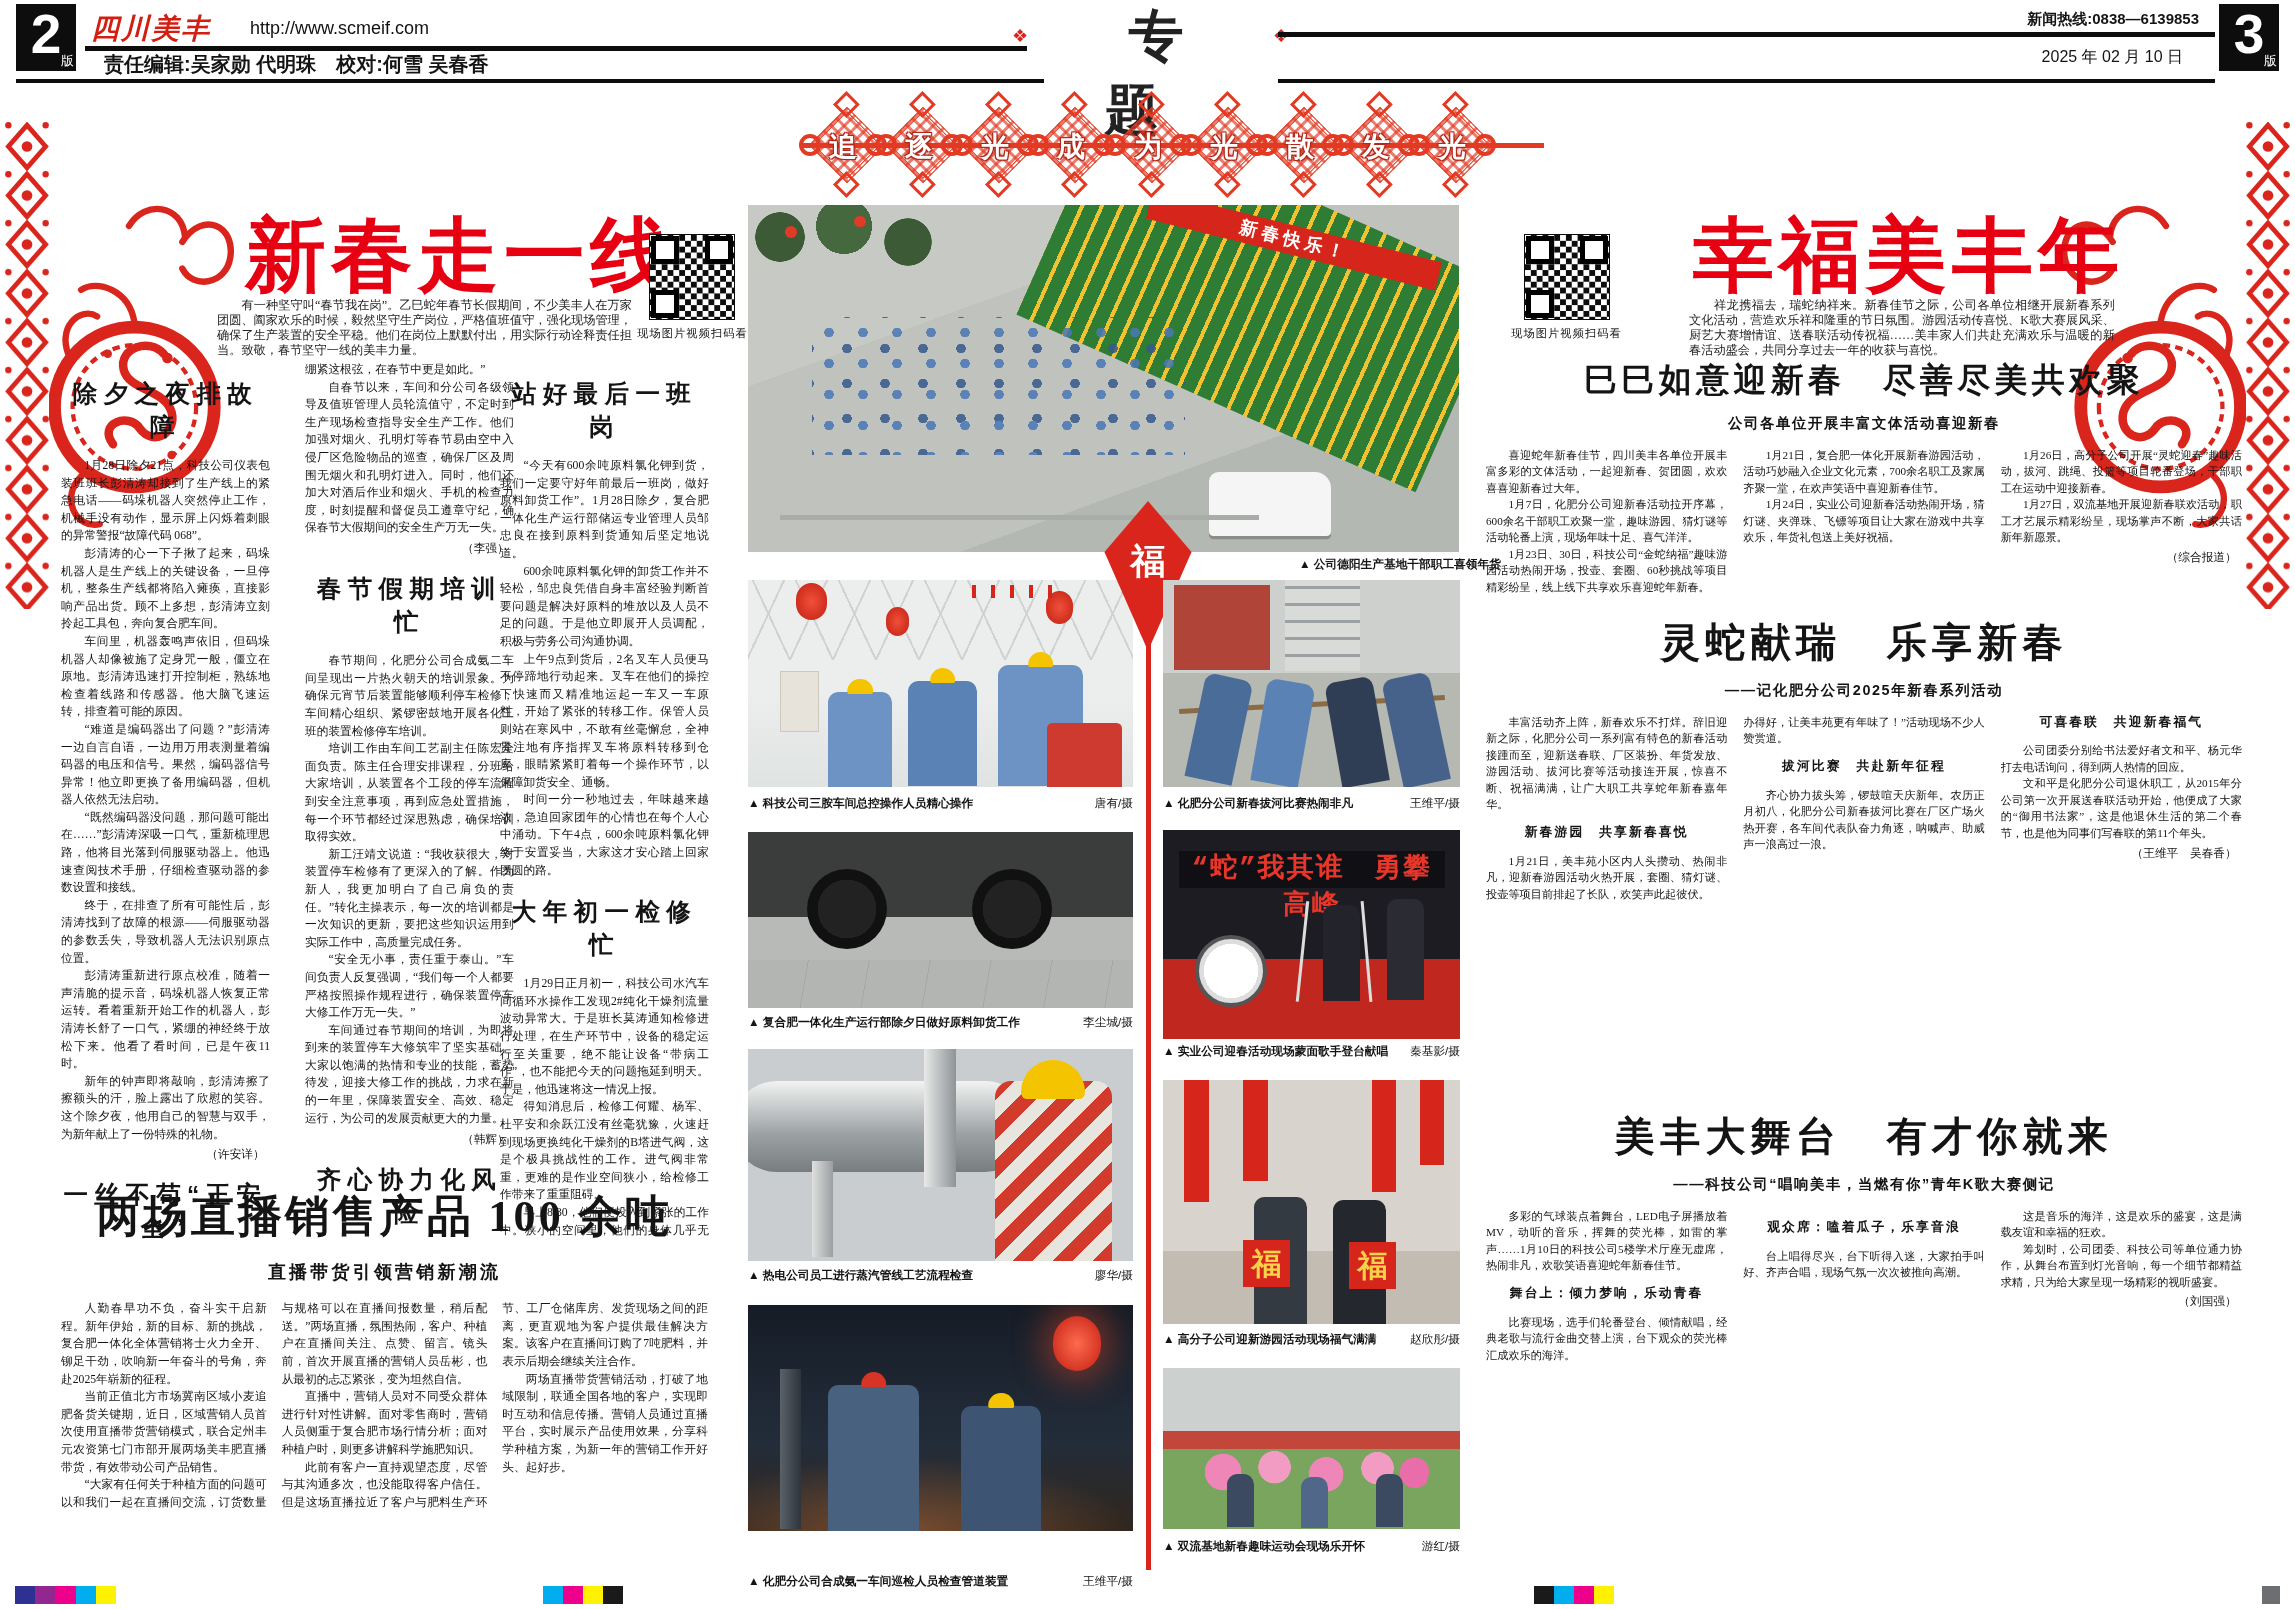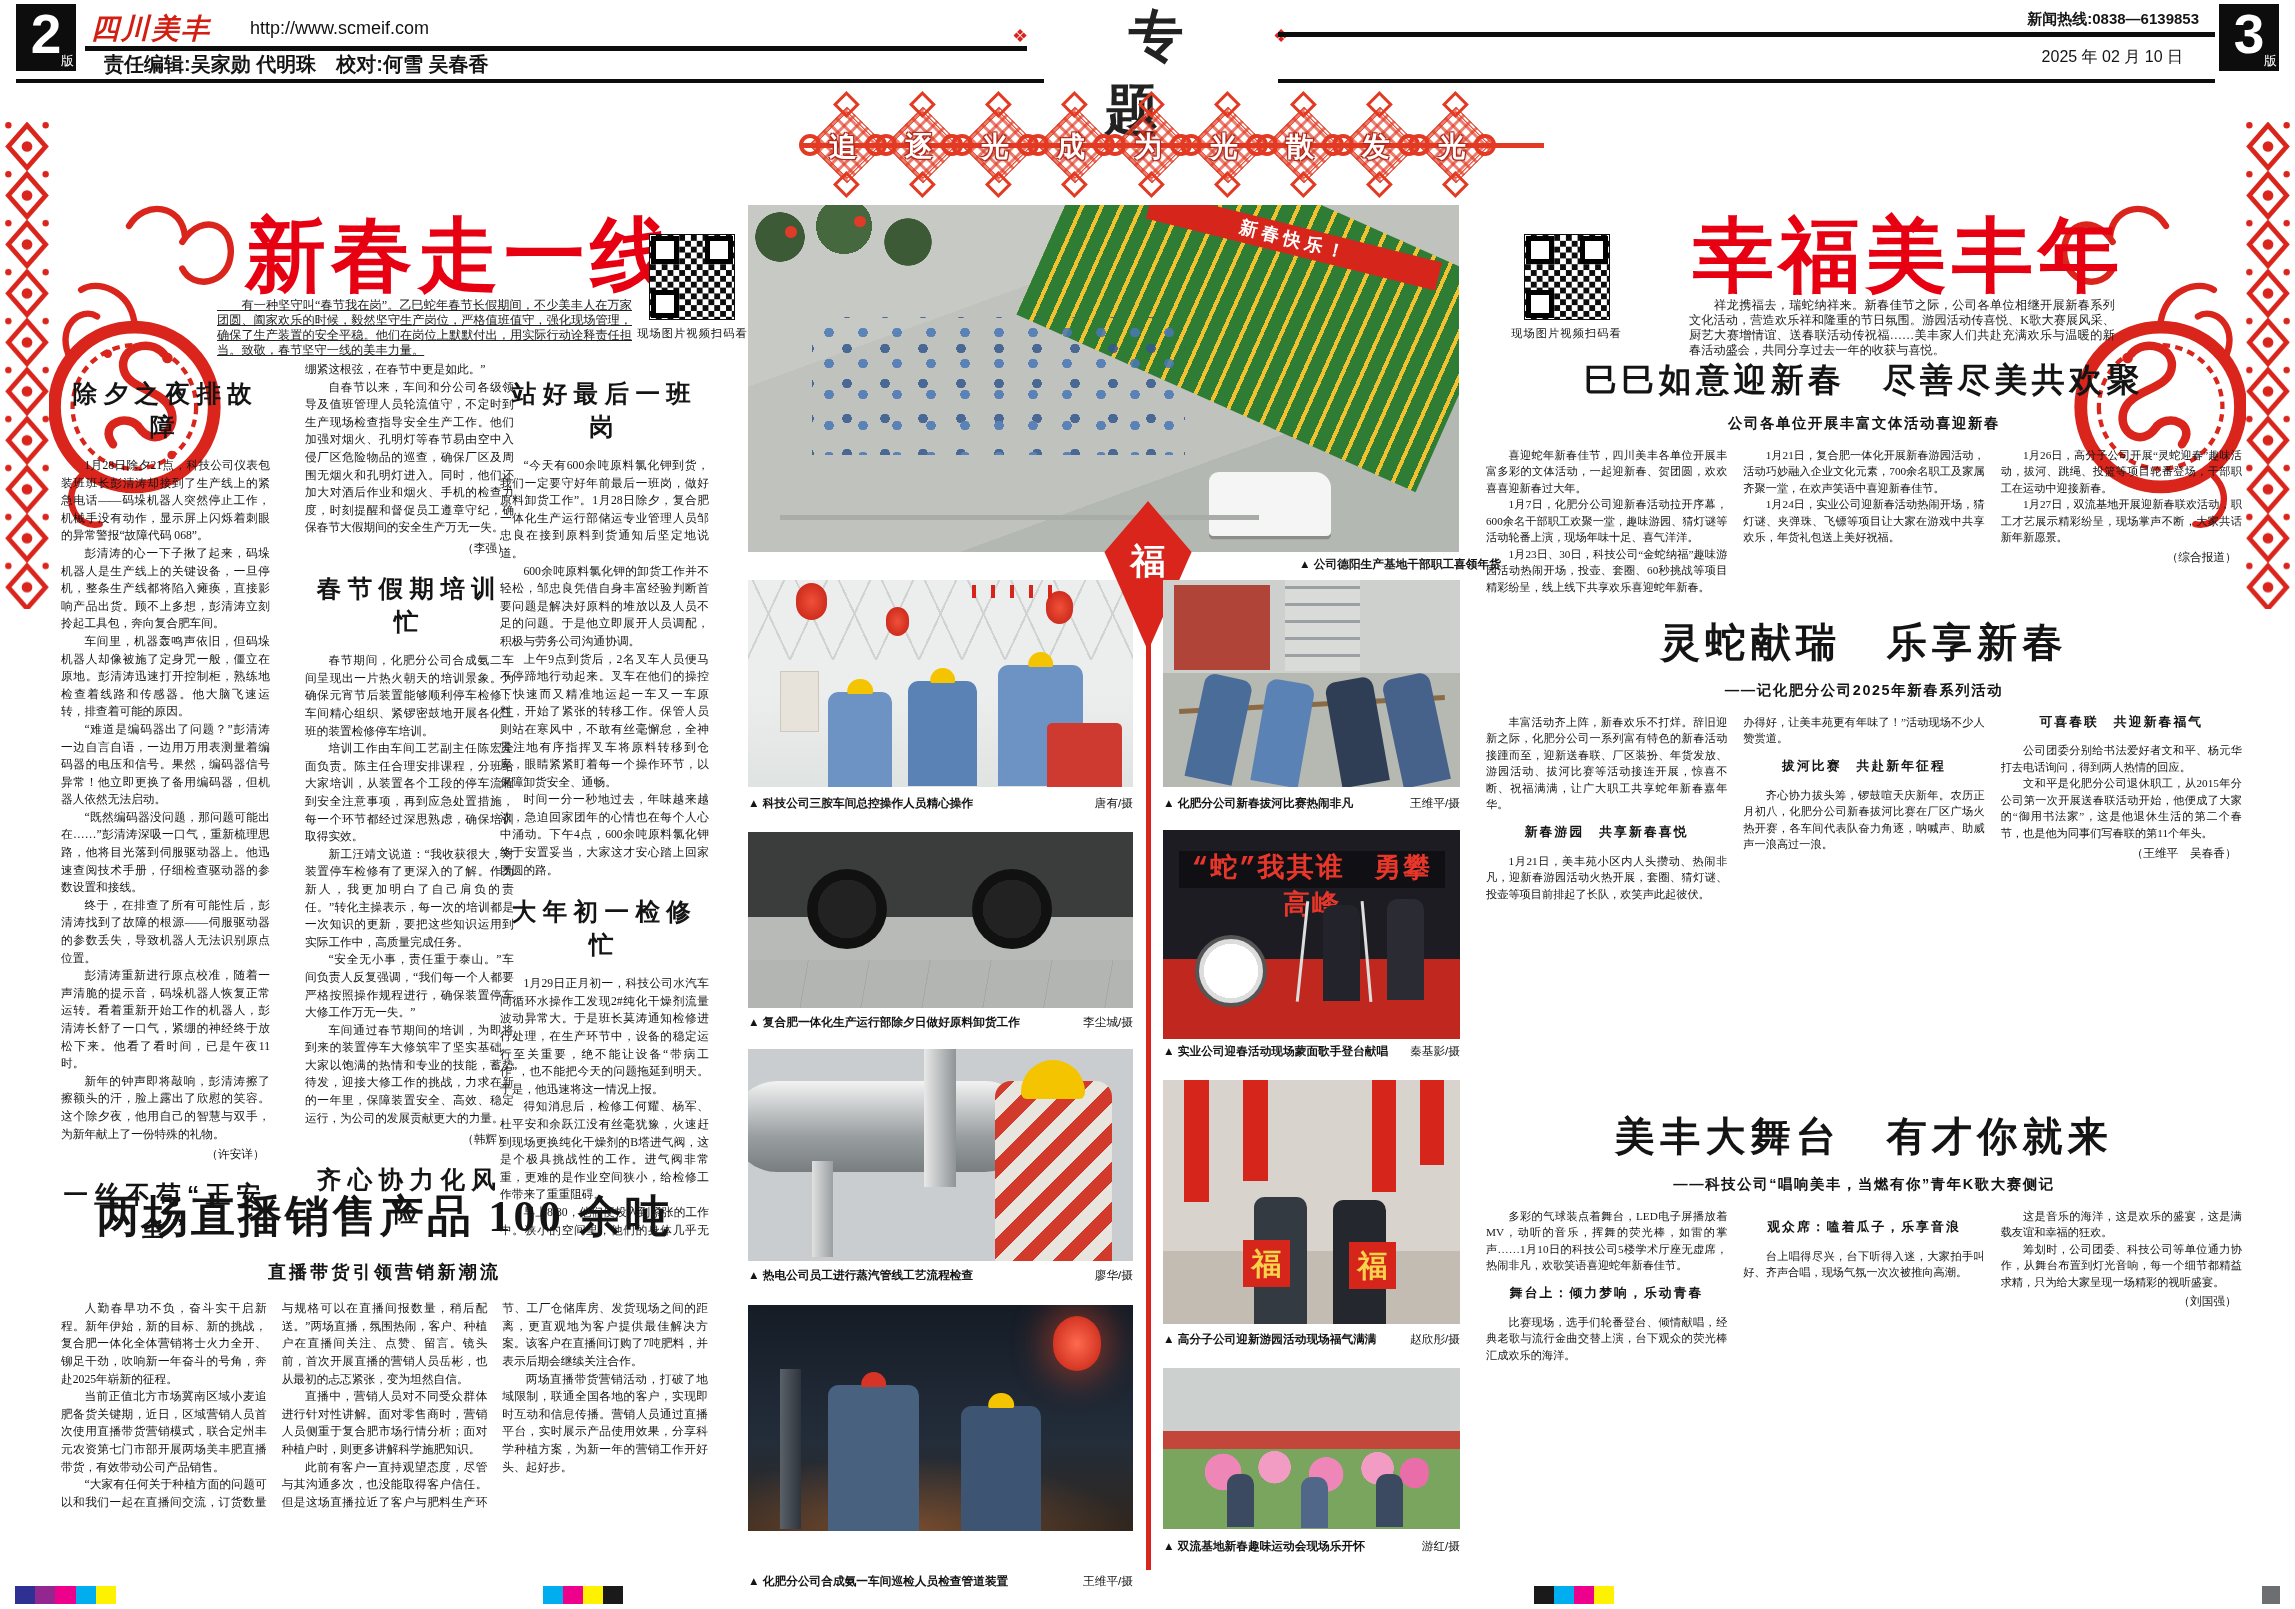--- a/index.html
+++ b/index.html
@@ -229,21 +229,21 @@
     </g>
   </svg>
 
   <div class="bigtitle" style="left:245px;top:213px;">新春走一线</div>
   <div class="qr" style="left:649px;top:234px;">
     <span class="m tl"></span>
       <span class="m tr"></span>
       <span class="m bl"></span>
   </div>
   <div class="qr-cap" style="left:618px;top:326px;width:149px;">现场图片视频扫码看</div>
-  <div class="intro" style="left:217px;top:298px;width:415px;text-decoration:underline;">　　有一种坚守叫“春节我在岗”。乙巳蛇年春节长假期间，不少美丰人在万家团圆、阖家欢乐的时候，毅然坚守生产岗位，严格值班值守，强化现场管理，确保了生产装置的安全平稳。他们在岗位上默默付出，用实际行动诠释责任担当。致敬，春节坚守一线的美丰力量。</div>
+  <div class="intro" style="left:217px;top:298px;width:415px;">　　有一种坚守叫“春节我在岗”。乙巳蛇年春节长假期间，不少美丰人在万家团圆、阖家欢乐的时候，毅然坚守生产岗位，严格值班值守，强化现场管理，确保了生产装置的安全平稳。他们在岗位上默默付出，用实际行动诠释责任担当。致敬，春节坚守一线的美丰力量。</div>
 
   <div class="tcol" style="left:61px;top:361px;width:209px;height:879px;">
     <h2 class="art-h">除夕之夜排故障</h2>
     <p class="b">1月28日除夕21点，科技公司仪表包装班班长彭清涛却接到了生产线上的紧急电话——码垛机器人突然停止工作，机械手没有动作，显示屏上闪烁着刺眼的异常警报“故障代码 068”。</p>
     <p class="b">彭清涛的心一下子揪了起来，码垛机器人是生产线上的关键设备，一旦停机，整条生产线都将陷入瘫痪，直接影响产品出货。顾不上多想，彭清涛立刻拎起工具包，奔向复合肥车间。</p>
     <p class="b">车间里，机器轰鸣声依旧，但码垛机器人却像被施了定身咒一般，僵立在原地。彭清涛迅速打开控制柜，熟练地检查着线路和传感器。他大脑飞速运转，排查着可能的原因。</p>
     <p class="b">“难道是编码器出了问题？”彭清涛一边自言自语，一边用万用表测量着编码器的电压和信号。果然，编码器信号异常！他立即更换了备用编码器，但机器人依然无法启动。</p>
     <p class="b">“既然编码器没问题，那问题可能出在……”彭清涛深吸一口气，重新梳理思路，他将目光落到伺服驱动器上。他迅速查阅技术手册，仔细检查驱动器的参数设置和接线。</p>
     <p class="b">终于，在排查了所有可能性后，彭清涛找到了故障的根源——伺服驱动器的参数丢失，导致机器人无法识别原点位置。</p>
     <p class="b">彭清涛重新进行原点校准，随着一声清脆的提示音，码垛机器人恢复正常运转。看着重新开始工作的机器人，彭清涛长舒了一口气，紧绷的神经终于放松下来。他看了看时间，已是午夜11时。</p>

